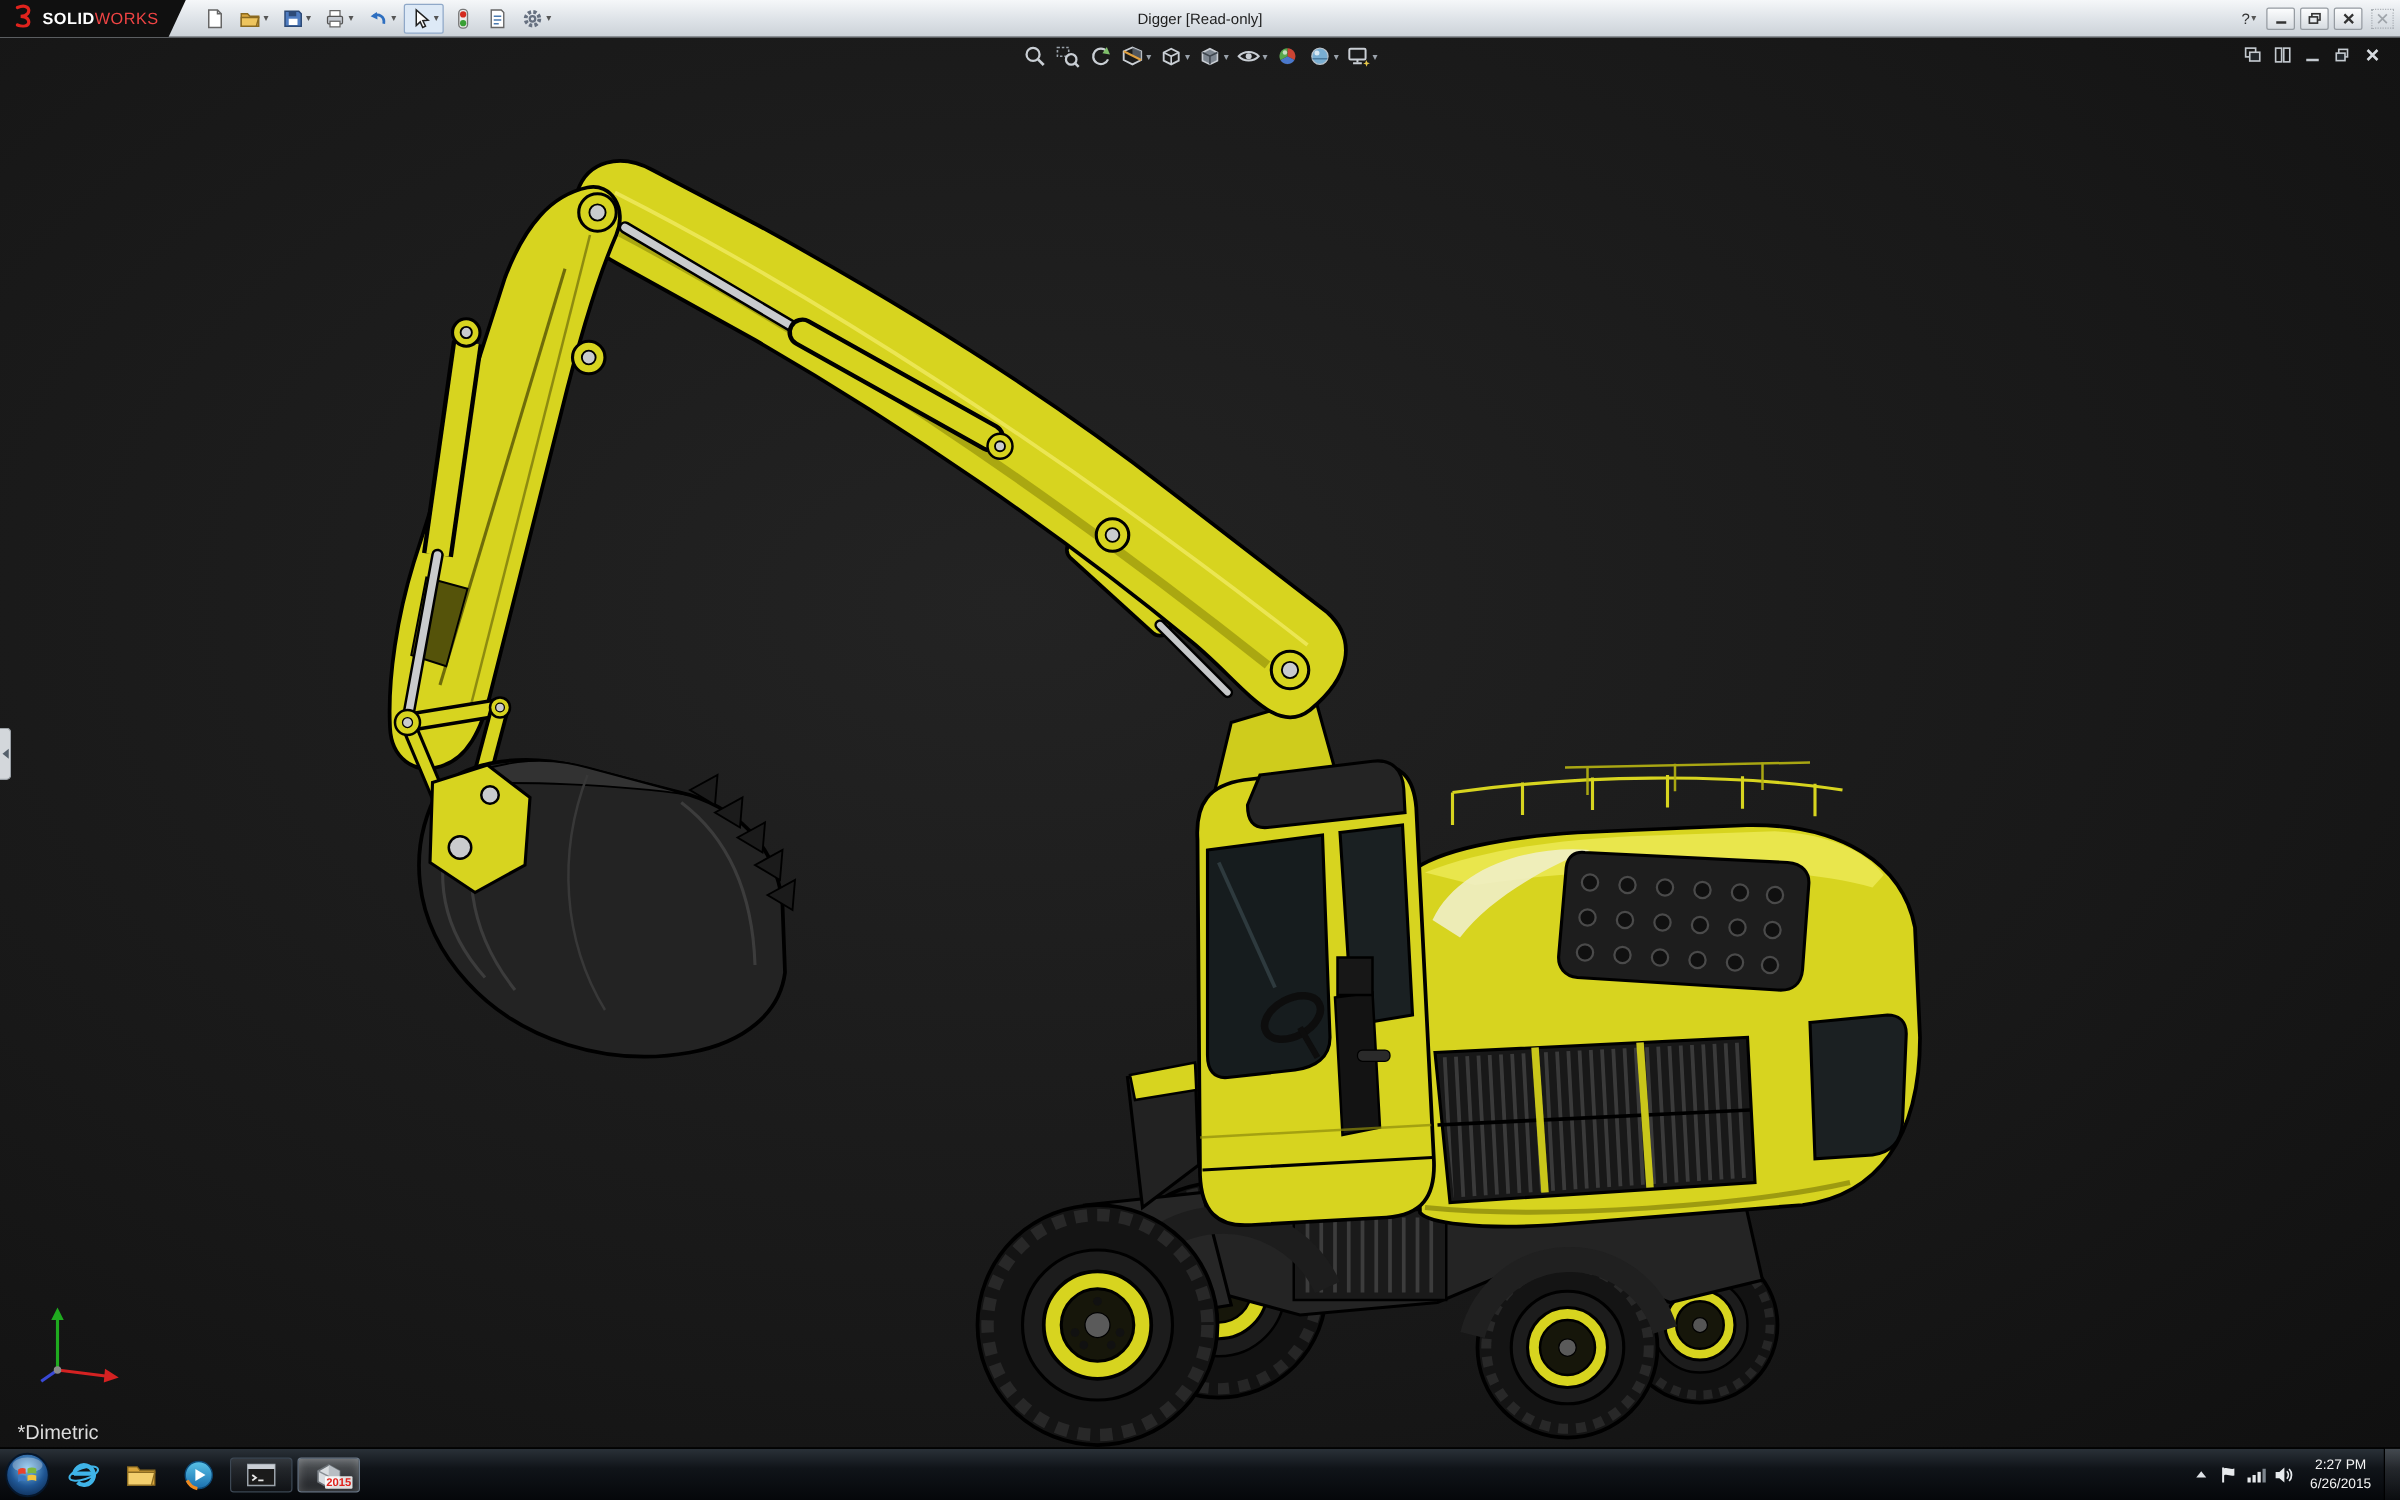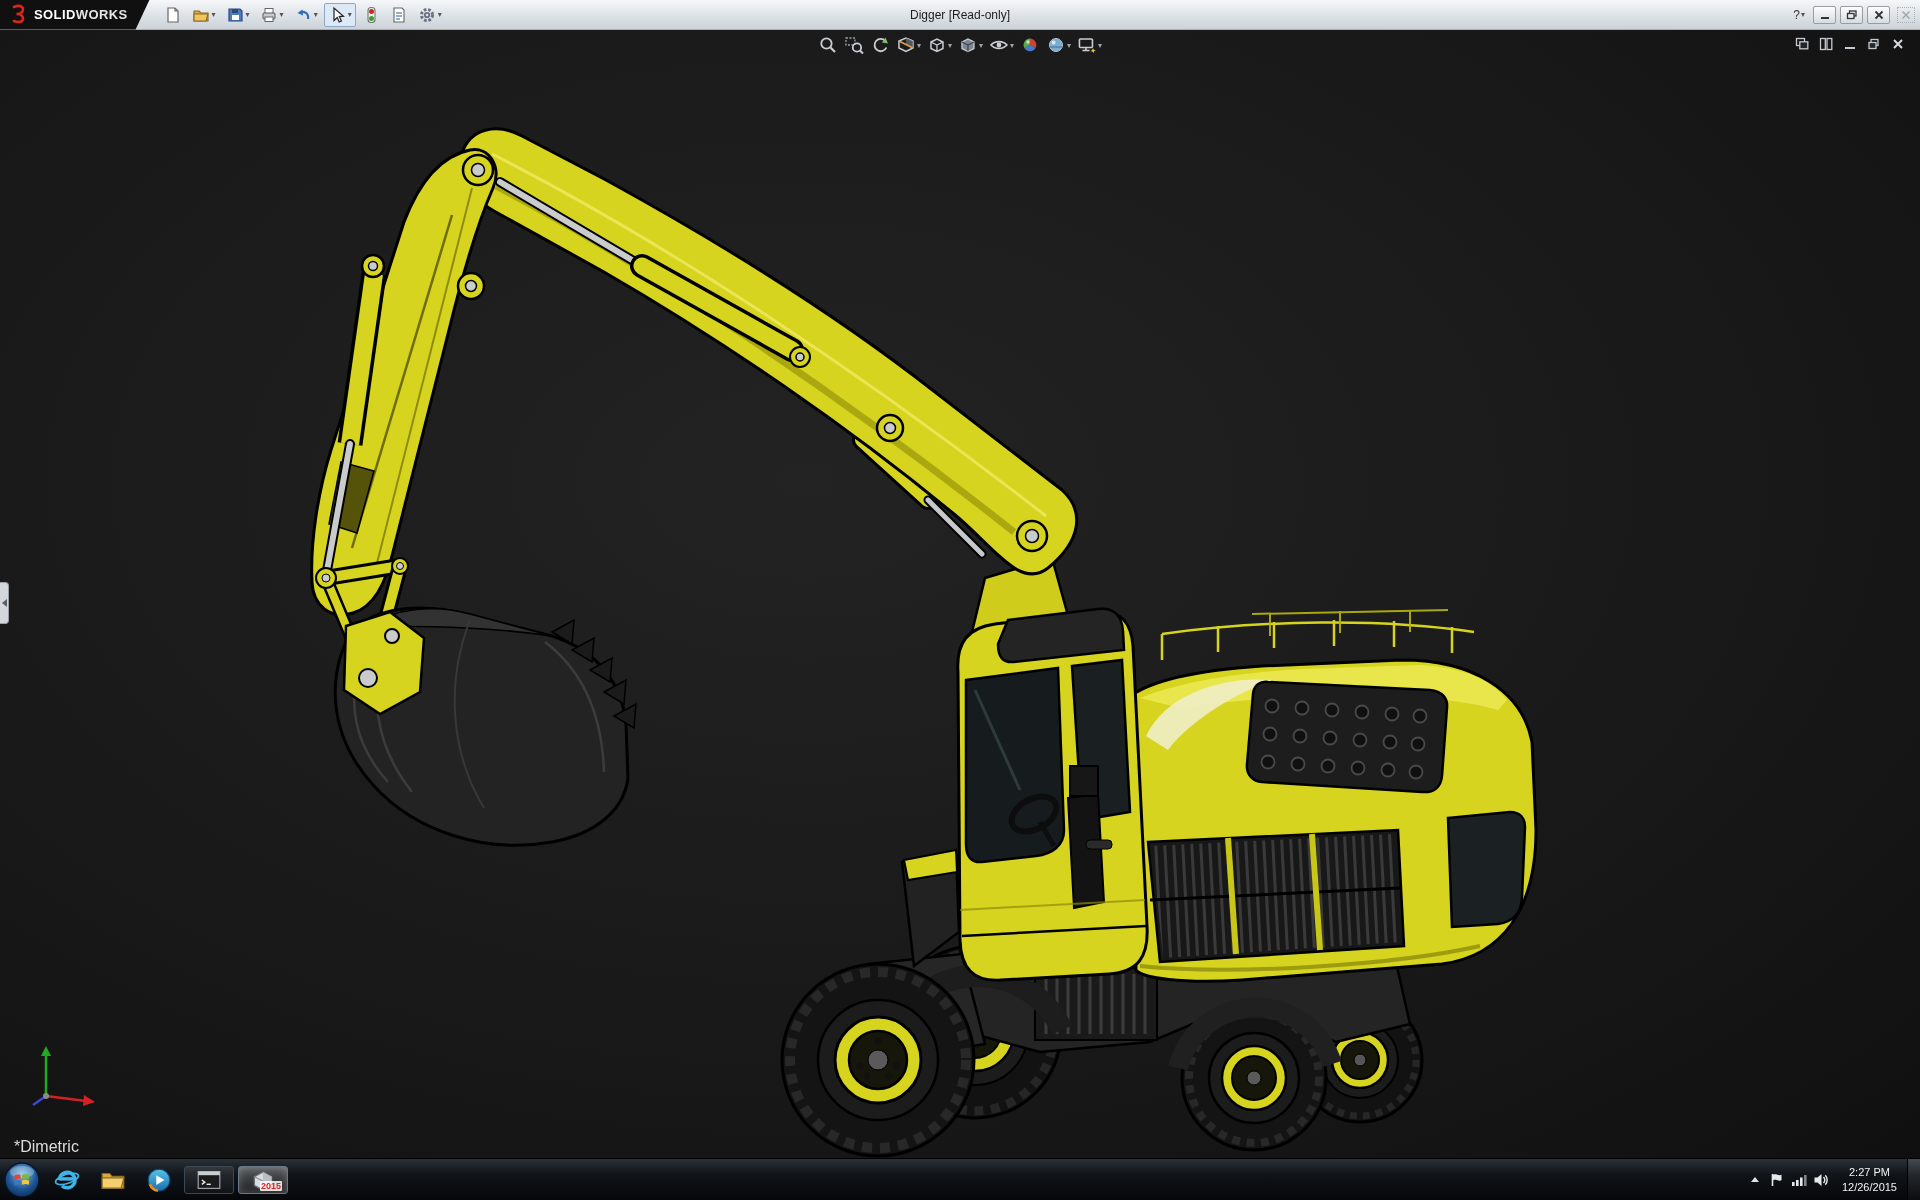--- a/index.html
+++ b/index.html
@@ -3,21 +3,21 @@
 <meta charset="utf-8">
 <style>
 *{margin:0;padding:0;box-sizing:border-box}
 html,body{width:1920px;height:1200px;overflow:hidden;background:#000;font-family:"Liberation Sans",sans-serif}
 .screen{position:relative;width:1920px;height:1200px}
 
 
 .titlebar{position:absolute;top:0;left:0;right:0;height:30px;background:linear-gradient(#f5f7f9,#dde2e7 55%,#ccd2d8);border-bottom:1px solid #a9afb5;display:flex;align-items:center;z-index:40}
 .logo{height:30px;display:flex;align-items:center;gap:6px;padding:0 22px 0 10px;background:#101010;clip-path:polygon(0 0,100% 0,calc(100% - 14px) 100%,0 100%)}
 .brand{color:#fff;font-size:13px;font-weight:bold;letter-spacing:.4px;white-space:nowrap}
-.brand .light{color:#e5e5e5;font-weight:bold}
+.brand .light{color:#ef4444;font-weight:normal}
 .std-toolbar{display:flex;align-items:center;gap:2px;padding-left:10px}
 .tbtn{display:flex;align-items:center;gap:1px;padding:2px 3px;border:1px solid transparent;border-radius:2px}
 .tbtn.active{border:1px solid #8fa8c8;background:#dde9f6}
 .caret::after{content:"▾";font-size:8px;color:#555;margin-left:1px}
 .hcaret::after{content:"▾";font-size:8px;color:#9aa2ab;margin-left:1px}
 .win-title{position:absolute;left:50%;transform:translateX(-50%);font-size:12px;color:#1d1d1d;white-space:nowrap}
 .win-controls{margin-left:auto;display:flex;align-items:center;gap:4px;padding-right:5px}
 .helpbtn{font-size:12px;color:#333;display:flex;align-items:center;padding:1px 4px}
 .wbtn{width:23px;height:18px;display:flex;align-items:center;justify-content:center;border:1px solid #969ca2;border-radius:2px;background:linear-gradient(#fcfdfe,#d7dce1)}
 .ghost-close{width:18px;height:16px;display:flex;align-items:center;justify-content:center;border:1px dotted #9aa0a6;opacity:.75;margin-left:3px}
@@ -559,19 +559,19 @@
       </div>
       <div class="tray-ic">
         <svg width="16" height="16" viewBox="0 0 16 16">
             <polygon points="1.5,5.5 4.5,5.5 8.5,2 8.5,14 4.5,10.5 1.5,10.5" fill="#e6e9ec"></polygon>
             <path d="M10.5 5 A4.5 4.5 0 0 1 10.5 11" fill="none" stroke="#e6e9ec" stroke-width="1.4"></path>
             <path d="M12.3 3.2 A7 7 0 0 1 12.3 12.8" fill="none" stroke="#e6e9ec" stroke-width="1.4"></path>
           </svg>
       </div>
       <div class="clock">
         <div>2:27 PM</div>
-        <div>12/26/2015</div>
+        <div>6/26/2015</div>
       </div>
       <div class="show-desktop"></div>
     </div>
   </footer>
 
 </div>
 
 </body></html>

